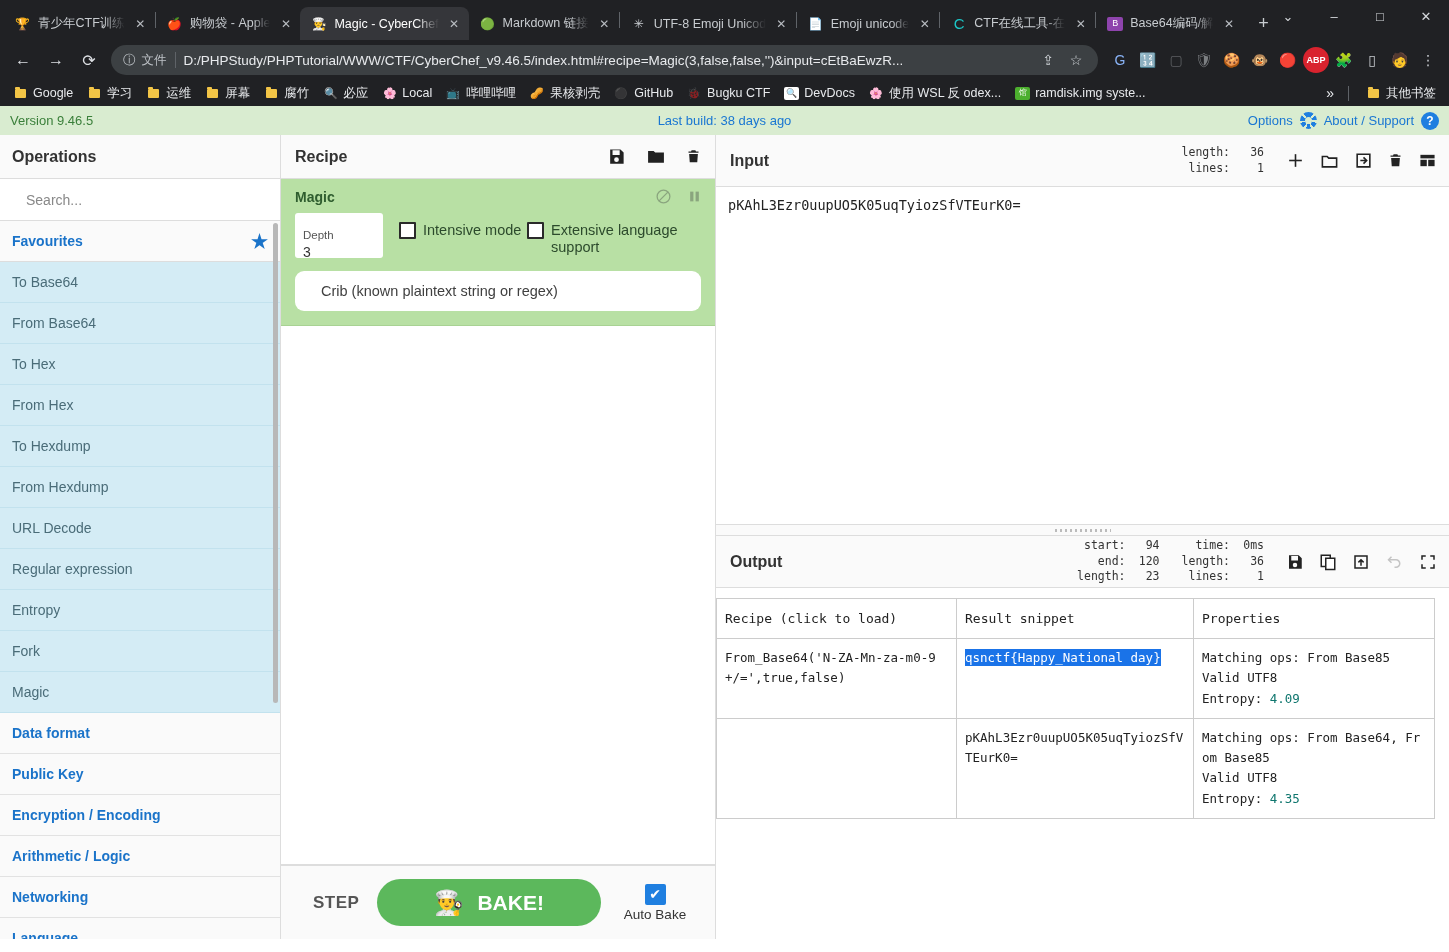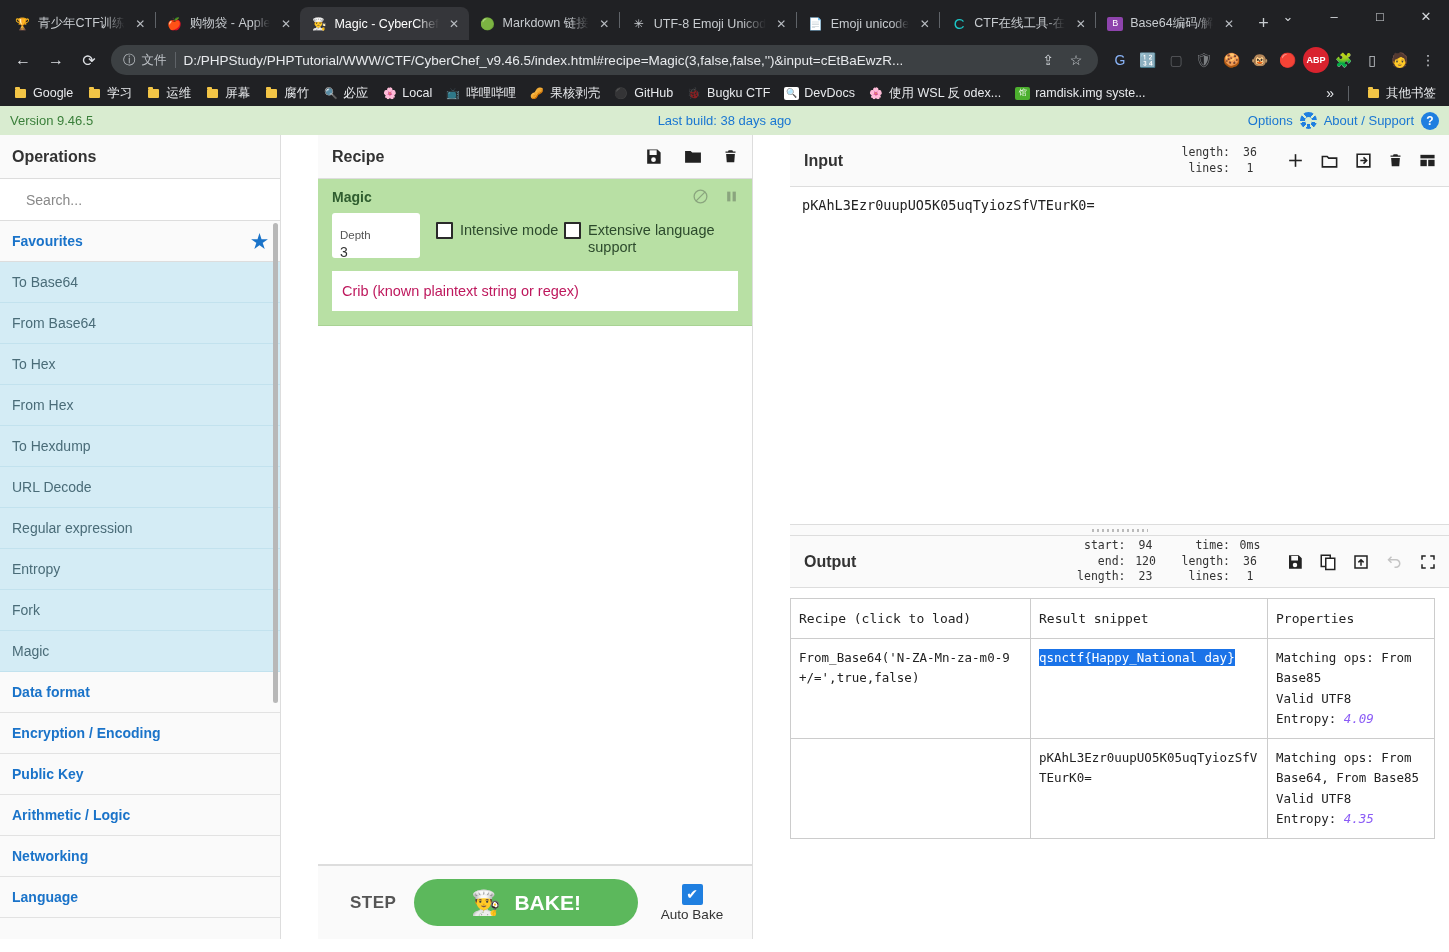--- a/index.html
+++ b/index.html
@@ -65,21 +65,21 @@
   #banner .right { margin-left:auto; display:flex; align-items:center; gap:7px; color:#1976d2; z-index:2;}
   .gear {
     width:17px;height:17px;border-radius:50%;
     background:
       conic-gradient(from 0deg,#1f7fe0 0 10%, transparent 0 15%,#1f7fe0 0 25%,transparent 0 30%,#1f7fe0 0 40%,transparent 0 45%,#1f7fe0 0 55%,transparent 0 60%,#1f7fe0 0 70%,transparent 0 75%,#1f7fe0 0 85%,transparent 0 90%,#1f7fe0 0 100%);
     position:relative;
   }
   .gear:after{content:"";position:absolute;inset:5px;border-radius:50%;background:#d9ecd0;}
   .qmark{width:18px;height:18px;border-radius:50%;background:#1f7fe0;color:#fff;display:flex;align-items:center;justify-content:center;font-size:12px;font-weight:bold;}
 
-  #body { flex:1; display:flex; min-height:0;gap:37px; }
+  #body { flex:1; display:flex; min-height:0; }
 
   
   #ops { width:281px; background:#fafafa; display:flex; flex-direction:column; border-right:1px solid #ddd; min-height:0;}
   #ops-title { height:44px; display:flex; align-items:center; padding:0 12px; font-weight:bold; font-size:16px; color:#333; border-bottom:1px solid #ddd; background:#fafafa;}
   #ops-search { height:42px; border-bottom:1px solid #ddd; background:#fff; display:flex; align-items:center;}
   #ops-search input { border:0; outline:0; width:100%; padding:0 26px; font-size:14px; color:#555; font-family:"Liberation Sans",sans-serif; background:transparent;}
   #ops-search input::placeholder{color:#888;}
   #ops-list { flex:1; overflow:hidden; position:relative;}
   .fav-head {
     height:41px; display:flex; align-items:center; justify-content:space-between;
@@ -115,22 +115,22 @@
   .arg-num {
     background:#fff; width:88px; height:45px; border-radius:3px;
     padding:16px 8px 0 8px; margin-right:16px; flex:0 0 88px;
   }
   .arg-num .lbl { font-size:11.5px; color:#555; line-height:1.2;}
   .arg-num .val { font-size:14px; color:#333; line-height:1.3;}
   .arg-ck { display:flex; align-items:flex-start; gap:7px; padding-top:9px;}
   .cbox { width:17px; height:17px; border:2px solid #2a2a2a; background:#fff; flex:0 0 17px; border-radius:1px;}
   .arg-ck .cl { font-size:14.5px; color:#2c4a2c; line-height:1.18; }
   .arg-crib {
-    background:#fff; height:40px; border-radius:0; margin-top:13px;
-    display:flex; align-items:center; padding:0 10px; color:#be185d; font-size:14.5px;
+    background:#fff; height:40px; border-radius:9px; margin-top:13px;
+    display:flex; align-items:center; padding:0 26px; color:#404040; font-size:14.5px;
   }
   #bake-bar { height:74px; display:flex; align-items:center; padding:0 14px; background:#fafafa; border-top:1px solid #ddd;}
   #step-btn { font-size:17px; font-weight:bold; color:#555; letter-spacing:.5px; padding:0 18px;}
   #bake-btn {
     flex:1; height:47px; background:#5cb85c; border-radius:24px; color:#fff;
     display:flex; align-items:center; justify-content:center; gap:13px;
     font-size:21px; font-weight:bold;
   }
   #auto-bake { width:92px; display:flex; flex-direction:column; align-items:center; gap:2px; margin-left:8px;}
   #auto-bake .abbox { width:21px;height:21px;background:#1f7fe0;border-radius:2px;color:#fff;display:flex;align-items:center;justify-content:center;font-size:14px;}
@@ -138,36 +138,36 @@
 
   
   #io { flex:1; display:flex; flex-direction:column; min-width:0; background:#fff;}
   #input-pane { height:390px; display:flex; flex-direction:column; min-height:0; border-bottom:1px solid #ddd;}
   .pane-head { height:52px; display:flex; align-items:center; padding:0 12px 0 14px; border-bottom:1px solid #ddd; background:#fafafa;}
   .pane-head .pt { font-weight:bold; font-size:16px; color:#333;}
   .pane-stats { margin-left:auto; display:flex; gap:22px; font-family:"DejaVu Sans Mono",monospace; font-size:11.5px; color:#444; line-height:1.35; text-align:right;}
   .pane-stats table { border-collapse:collapse;}
   .pane-stats td { padding:0; font-family:"DejaVu Sans Mono",monospace; font-size:11.5px; color:#333;}
   .pane-stats td.k { text-align:right; padding-right:6px;}
-  .pane-stats td.v { text-align:center; min-width:28px;}
+  .pane-stats td.v { text-align:right; min-width:28px;}
   .pane-icons { display:flex; align-items:center; gap:15px; margin-left:22px; color:#2a2a2a;}
   #input-text { flex:1; padding:10px 12px; font-family:"DejaVu Sans Mono",monospace; font-size:13.5px; color:#222; overflow:hidden; word-break:break-all;}
   #io-split { height:11px; background:#fafafa; display:flex; align-items:center; justify-content:center; border-bottom:1px solid #ddd;}
   #io-split .dots { width:56px; height:3px; background:
      repeating-linear-gradient(to right,#bbb 0 2px, transparent 2px 5px);}
   #output-pane { flex:1; display:flex; flex-direction:column; min-height:0;}
   #output-body { flex:1; overflow:hidden; padding:10px 14px 0 0;}
   table.magic { border-collapse:collapse; width:100%; table-layout:fixed; font-family:"DejaVu Sans Mono",monospace; font-size:12.5px;}
   table.magic th, table.magic td { border:1px solid #ccc; padding:9px 8px; vertical-align:top; text-align:left; line-height:1.62;}
   table.magic th { font-weight:normal; color:#222; font-size:13px;}
   table.magic td { color:#222; word-break:break-all;}
   .c1 { width:240px;} .c2 { width:237px;}
   .recipe-link { color:#3d9be9; }
   .hl { background:#1a73e8; color:#fff; padding:1px 0;}
-  .ent { color:#8b5cf6;font-style:italic;}
+  .ent { color:#0f766e;}
 
   
   .svgico { display:inline-flex; align-items:center; justify-content:center;}
 </style>
 </head>
 <body>
 
 <div id="browser">
 
   <div id="tabstrip">
@@ -359,28 +359,29 @@
       <div id="ops-list">
         <div class="fav-head">
           <span>Favourites</span>
           <span class="star">★</span>
         </div>
         <div class="op-item">To Base64</div>
         <div class="op-item">From Base64</div>
         <div class="op-item">To Hex</div>
         <div class="op-item">From Hex</div>
         <div class="op-item">To Hexdump</div>
+        <div class="op-item">From Hexdump</div>
         <div class="op-item">URL Decode</div>
         <div class="op-item">Regular expression</div>
         <div class="op-item">Entropy</div>
         <div class="op-item">Fork</div>
         <div class="op-item">Magic</div>
         <div class="cat-head">Data format</div>
+        <div class="cat-head">Public Key</div>
         <div class="cat-head">Encryption / Encoding</div>
-        <div class="cat-head">Public Key</div>
         <div class="cat-head">Arithmetic / Logic</div>
         <div class="cat-head">Networking</div>
         <div class="cat-head">Language</div>
         <div id="ops-scroll"></div>
       </div>
     </div>
 
     <div id="recipe">
       <div id="recipe-title">
         <span class="t">Recipe</span>

